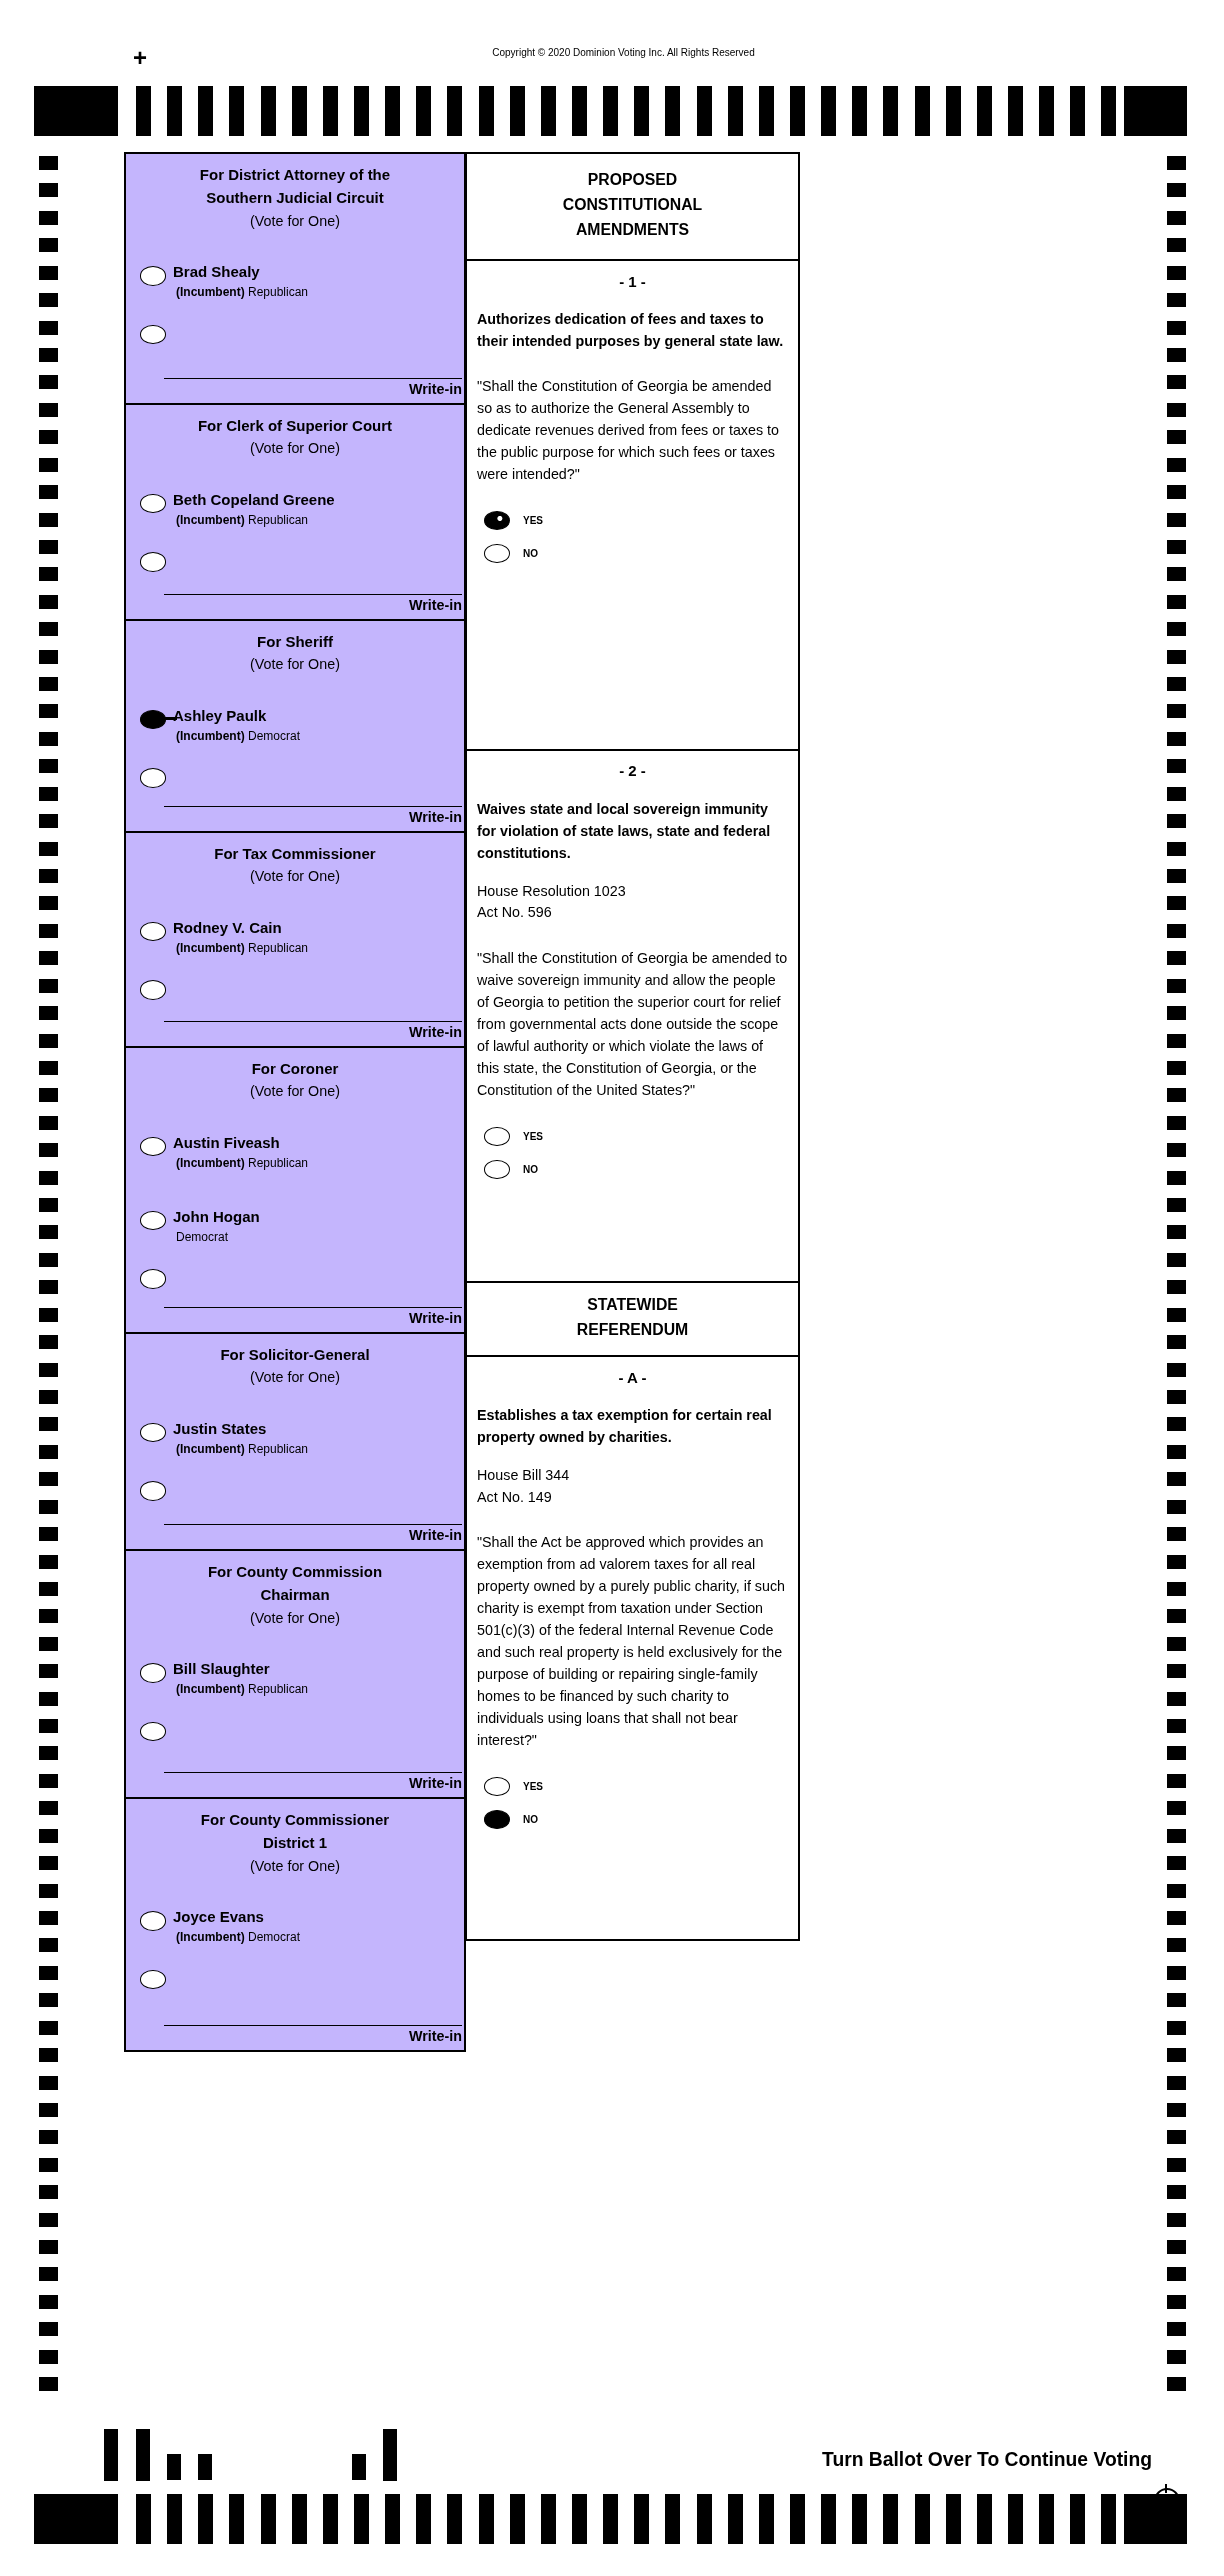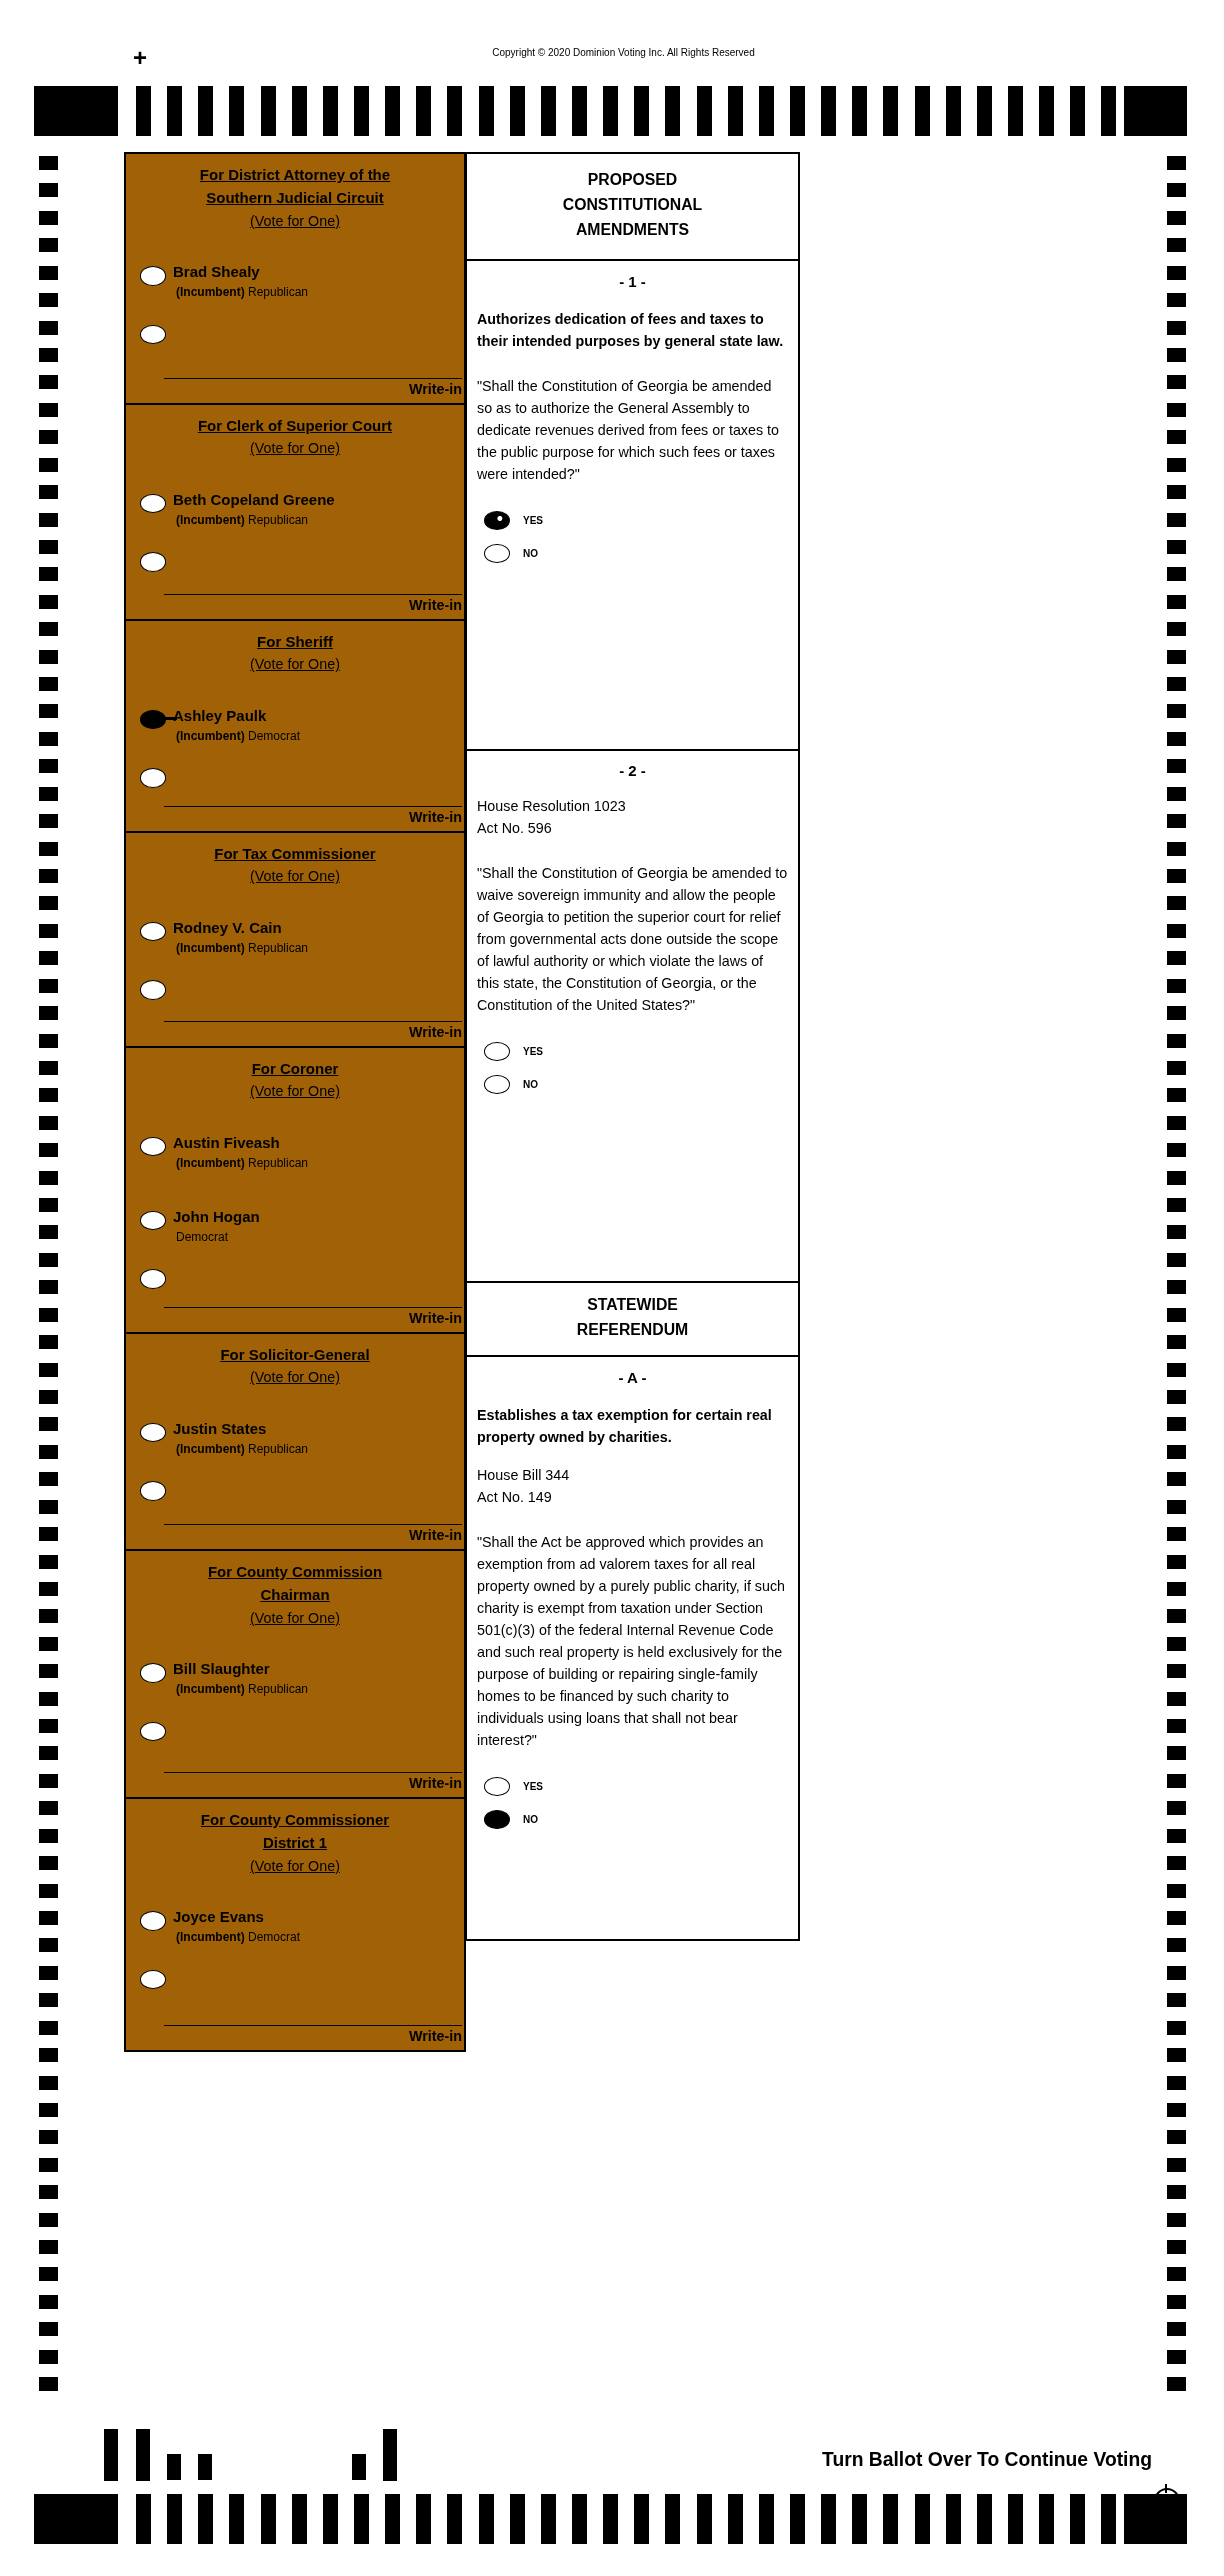--- a/index.html
+++ b/index.html
@@ -9,21 +9,21 @@
   }
   .tm { position:absolute; background:#000; }
 
   
   .plus-mark { position:absolute; left:133px; top:44px; font-size:24px; font-weight:bold; }
   .copyright { position:absolute; left:387px; top:47px; width:473px; text-align:center; font-size:10px; }
 
   
   .contests-col {
     position:absolute; left:124px; top:152px; width:342px;
-    border:2.1px solid #000; box-sizing:border-box; background:#a16207;text-decoration:underline;
+    border:2.1px solid #000; box-sizing:border-box; background:#c4b5fd;
   }
   .measures-col {
     position:absolute; left:465px; top:152px; width:335px;
     border:2.1px solid #000; box-sizing:border-box; background:#fff;
   }
 
   .contest { position:relative; box-sizing:border-box; border-bottom:2.1px solid #000; }
   .contest:last-child { border-bottom:none; }
   .ctitle { text-align:center; font-weight:bold; font-size:15px; line-height:23.6px; padding-top:8.6px; }
   .cinstr { text-align:center; font-size:14.3px; line-height:23.6px; }
@@ -505,20 +505,21 @@
             <div class="olabel">YES</div>
           </div>
           <div class="opt">
             <div class="oval"></div>
             <div class="olabel">NO</div>
           </div>
         </div>
       </div>
       <div class="measure" style="height: 521px;">
         <div class="mnum">- 2 -</div>
+        <div class="msummary">Waives state and local sovereign immunity for violation of state laws, state and federal constitutions.</div>
         <div class="mrefs">
           <div class="mref">House Resolution 1023</div>
           <div class="mref">Act No. 596</div>
         </div>
         <div class="mquestion">"Shall the Constitution of Georgia be amended to waive sovereign immunity and allow the people of Georgia to petition the superior court for relief from governmental acts done outside the scope of lawful authority or which violate the laws of this state, the Constitution of Georgia, or the Constitution of the United States?"</div>
         <div class="mopts">
           <div class="opt">
             <div class="oval"></div>
             <div class="olabel">YES</div>
           </div>

